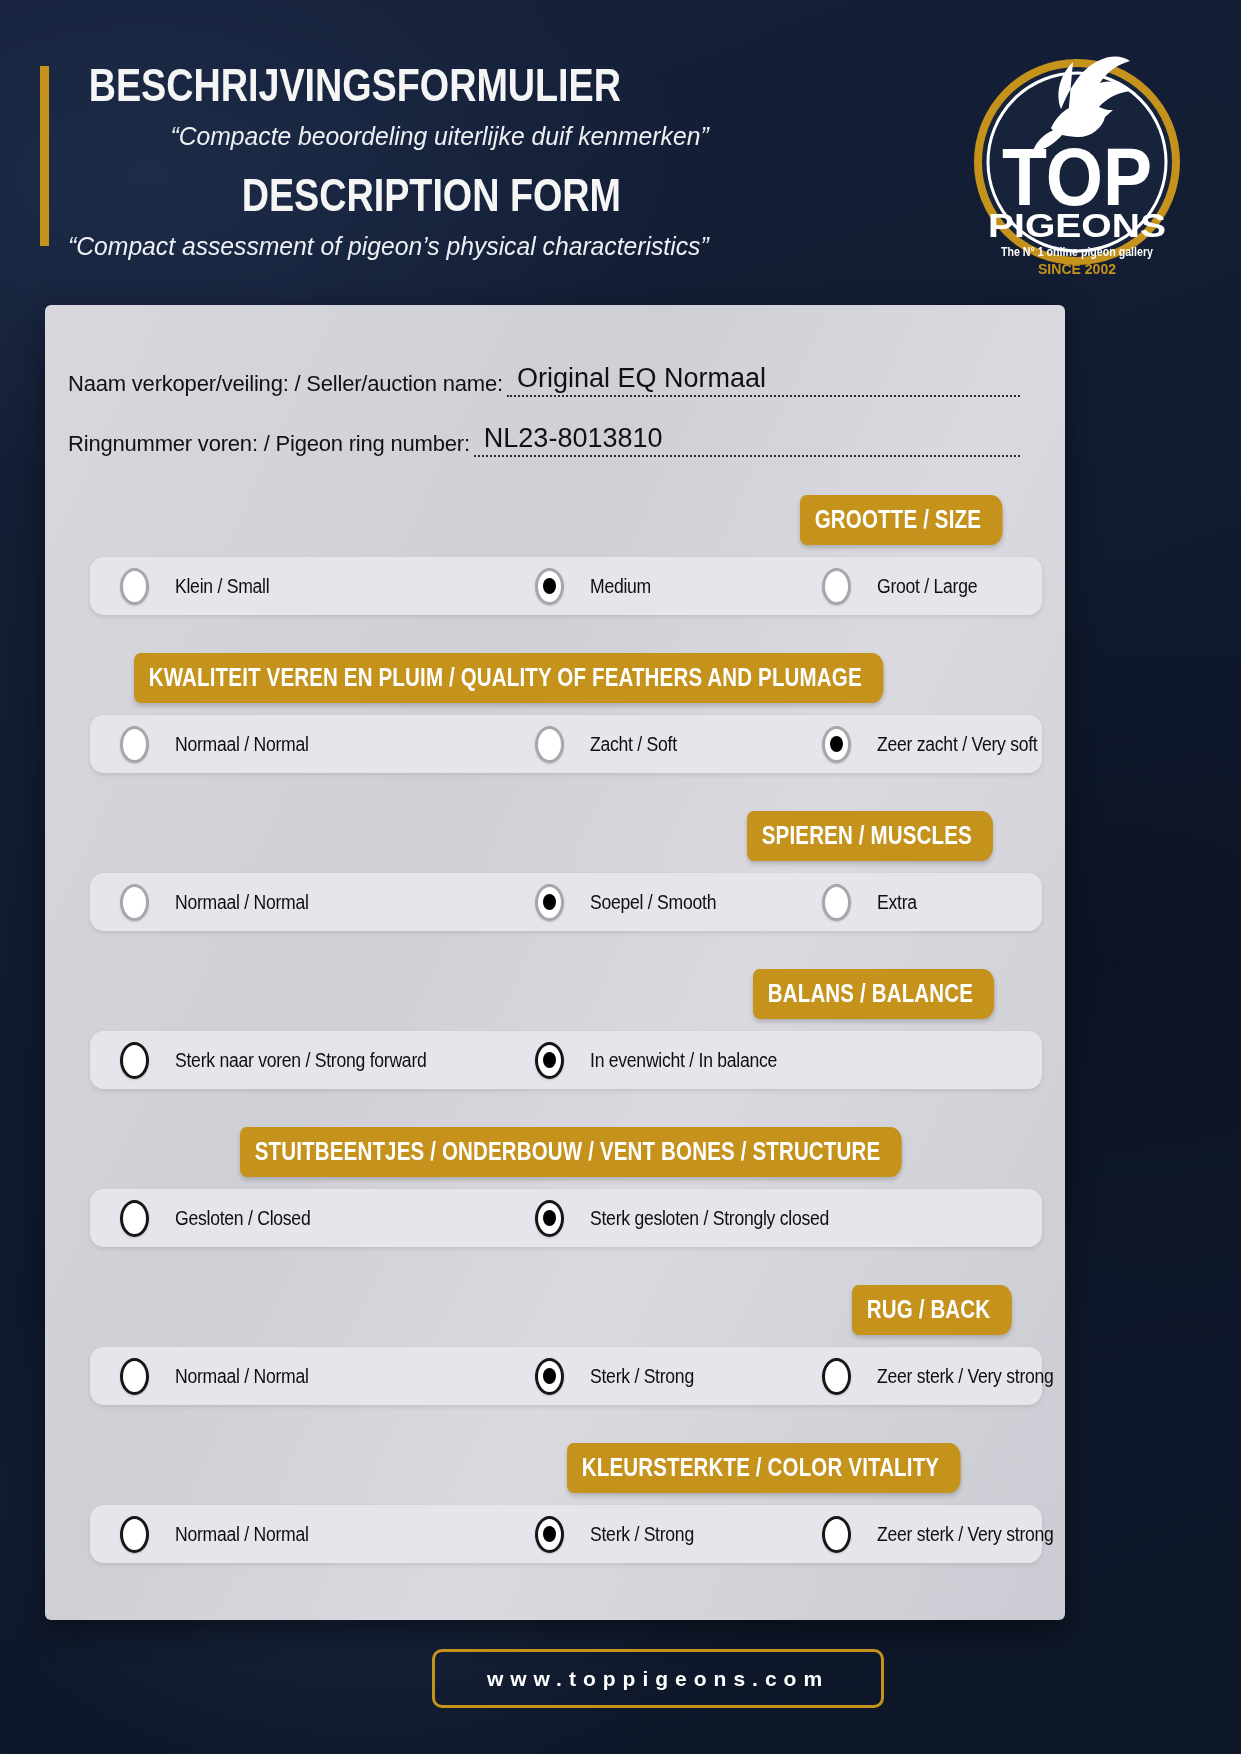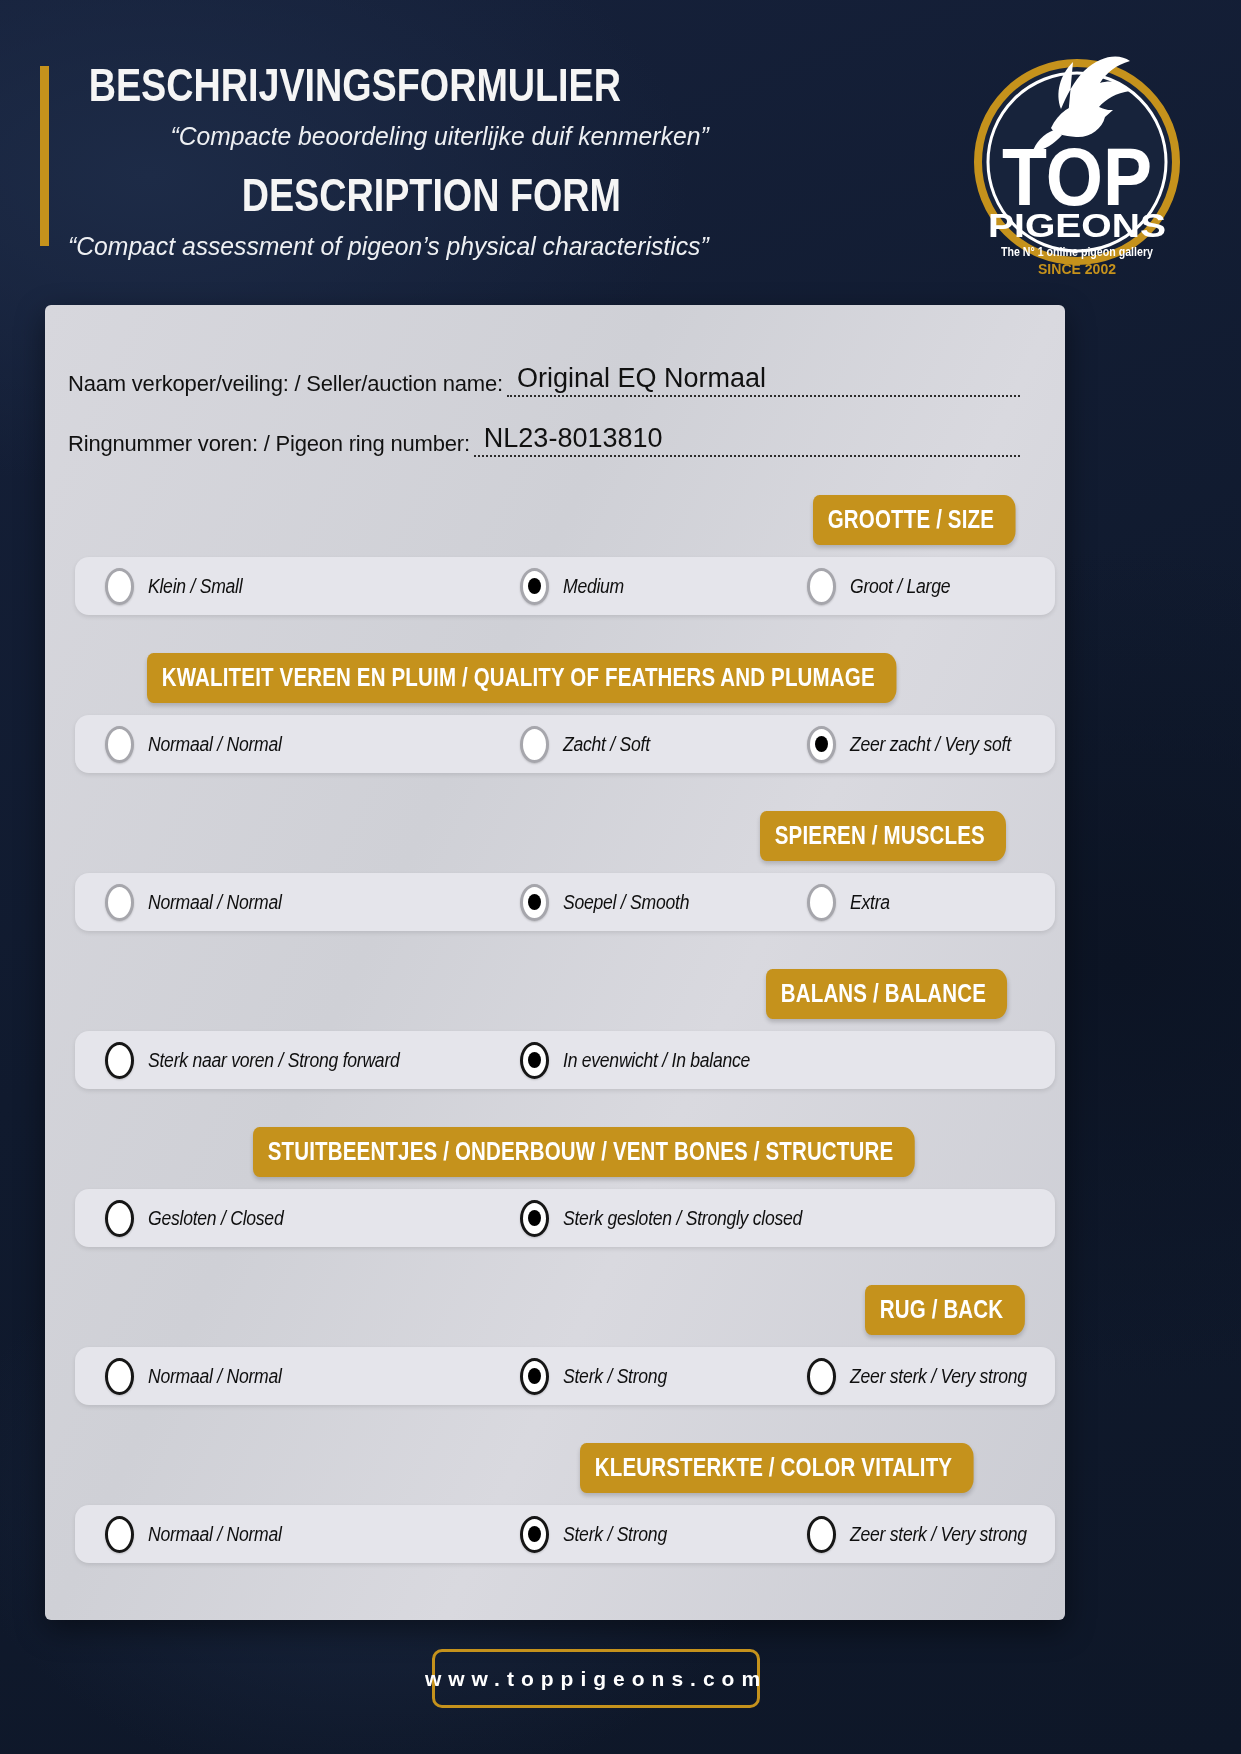--- a/index.html
+++ b/index.html
@@ -38,51 +38,51 @@
     background:linear-gradient(115deg,#d7d7dd 0%,#cfd0d6 38%,#d9d9df 62%,#cbccd3 100%);
     box-shadow:0 10px 30px rgba(0,0,0,.45);
   }
   .fields{padding:58px 45px 0 23px;}
   .field{display:flex;align-items:flex-end;margin-bottom:26px;}
   .field-label{font-size:22px;color:#111;white-space:nowrap;letter-spacing:-.2px;}
   .field-line{flex:1;border-bottom:2px dotted #2b2b2b;margin-left:4px;min-height:34px;
               display:flex;align-items:flex-end;}
   .field-value{font-size:27px;color:#111;padding:0 0 1px 10px;white-space:nowrap;}
 
-  .sections{padding-right:5px;}
+  .sections{padding-right:18px;margin-left:15px;}
   .section{margin-top:38px;}
   .section-header{
     display:inline-block;margin-left:10px;background:var(--gold);color:#fff;
     font-size:25px;font-weight:700;letter-spacing:.2px;white-space:nowrap;
     padding:10px 26px 11px 18px;border-radius:8px 14px 14px 8px;
     transform:scaleX(.82);transform-origin:left center;
     box-shadow:0 3px 5px rgba(0,0,0,.18);
   }
   .options-row{
     margin:12px 5px 0 30px;height:58px;border-radius:14px;background:var(--row);
     display:grid;grid-template-columns:415px 287px auto;align-items:center;
     padding-left:30px;box-shadow:0 2px 4px rgba(0,0,0,.10);
   }
-  .option{display:flex;align-items:center;gap:14px;min-width:0;font-style:italic;}
+  .option{display:flex;align-items:center;gap:26px;min-width:0;}
   .radio{
     width:29px;height:37px;border-radius:50%;background:#fff;flex:0 0 auto;
     border:3px solid #a6a6ac;display:flex;align-items:center;justify-content:center;
     box-shadow:0 1px 2px rgba(0,0,0,.18);
   }
   .section.dark-radio .radio{border-color:#161616;}
   .radio .dot{display:none;width:13px;height:16px;border-radius:50%;background:#000;}
   .radio.selected .dot{display:block;}
   .option-label{
     font-size:20px;color:#0f0f0f;white-space:nowrap;letter-spacing:-.3px;
     transform:scaleX(.88);transform-origin:left center;
   }
 
   
   .website-btn{
-    position:absolute;left:432px;top:1649px;width:328px;height:59px;border:3px solid var(--gold);
+    position:absolute;left:432px;top:1649px;width:452px;height:59px;border:3px solid var(--gold);
     border-radius:10px;display:flex;align-items:center;justify-content:center;
     color:#fff;font-weight:700;font-size:21px;letter-spacing:7px;cursor:pointer;
   }
 </style>
 </head>
 <body>
 
 <div class="page">
 
   <div class="accent-bar"></div>

